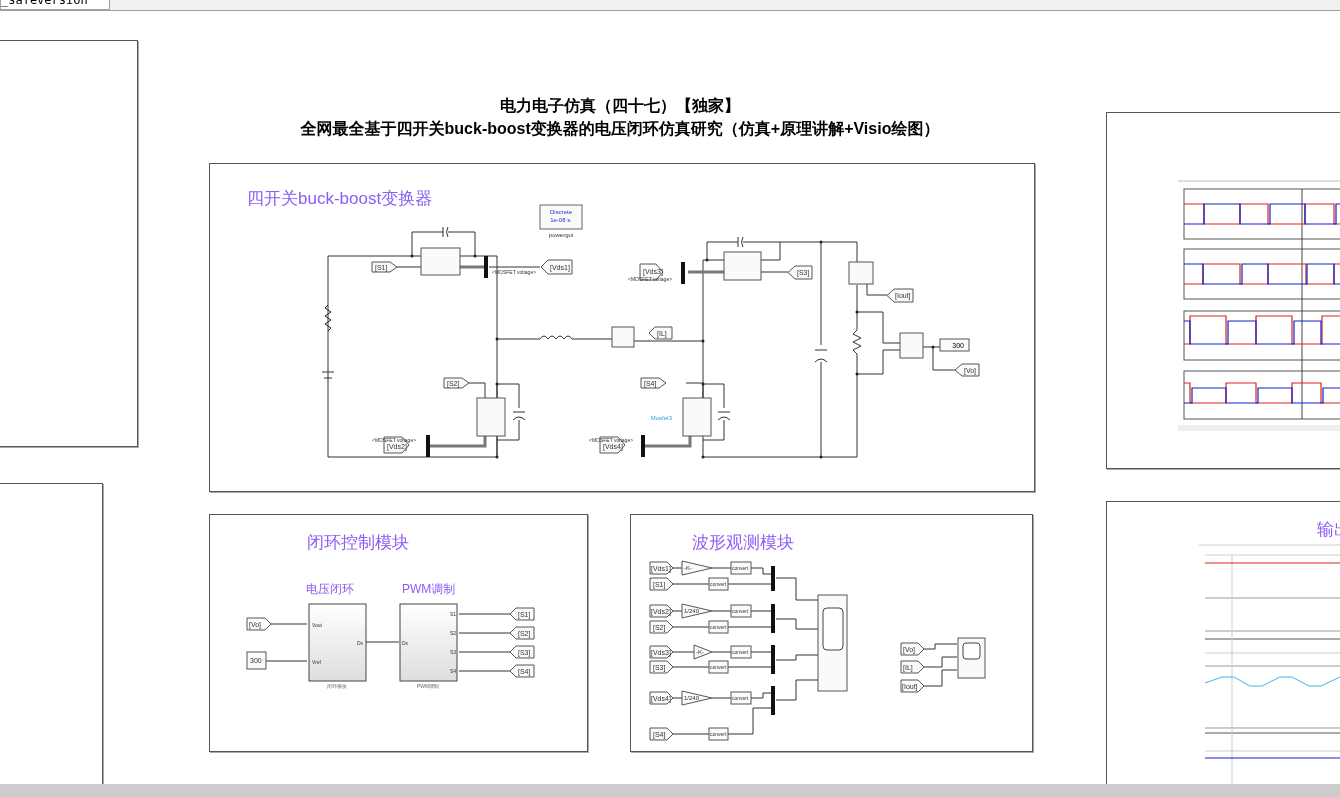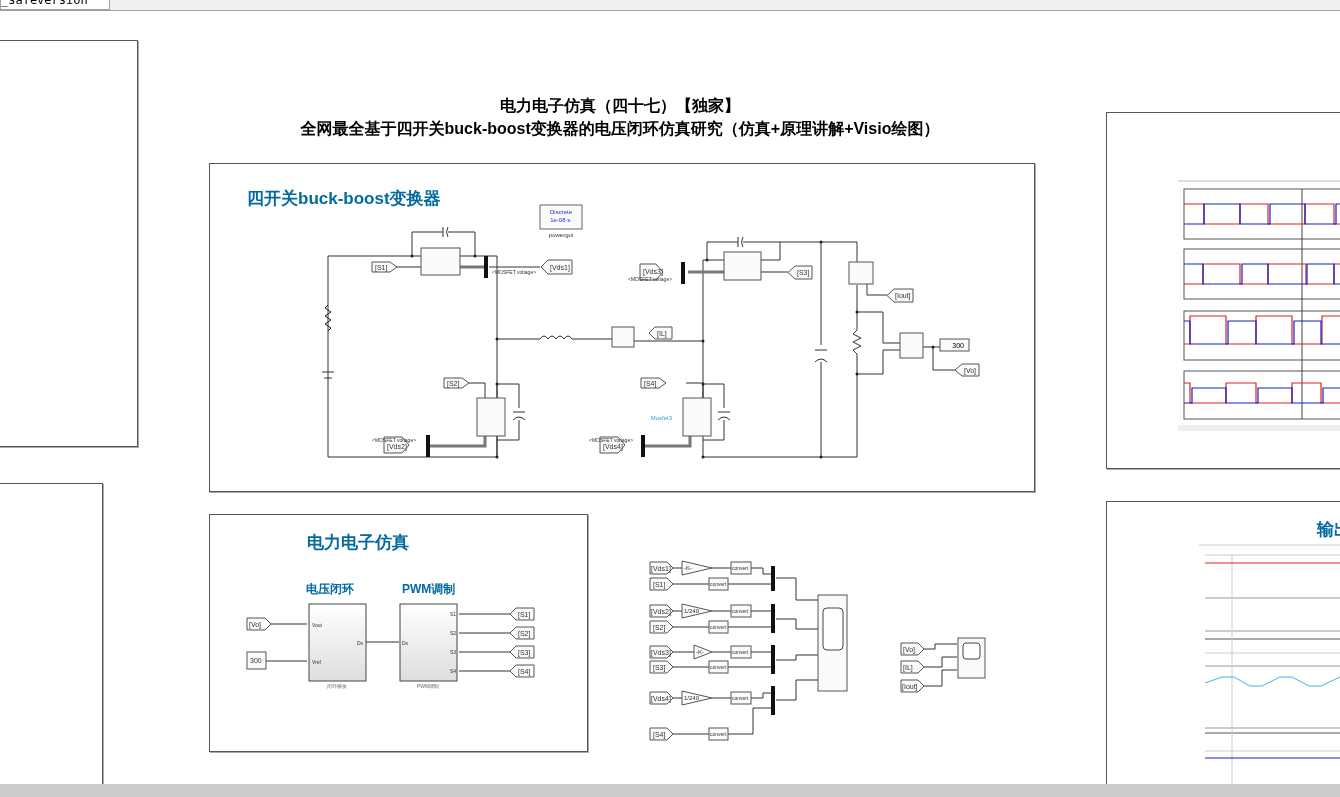--- a/index.html
+++ b/index.html
@@ -2,21 +2,21 @@
 <html><head>
 <meta charset="utf-8">
 <style>
   * { box-sizing: border-box; margin: 0; padding: 0; }
   html, body { width: 1340px; height: 797px; overflow: hidden; background: #ffffff; font-family: "Liberation Sans", "DejaVu Sans", sans-serif; }
   #root { position: relative; width: 1340px; height: 797px; background: #fff; padding-left: 44px; }
   .tabstrip { position: absolute; left: 0; top: 0; width: 1340px; height: 11px; background: #f0f0f0; border-bottom: 1px solid #a0a0a0; }
   .tab { position: absolute; left: 0; top: -6px; height: 16px; width: 110px; background: #fff; border: 1px solid #a0a0a0; border-top: none; font-family: "DejaVu Sans Mono", monospace; font-size: 12px; line-height: 12px; padding-left: 0; color: #000; overflow: hidden; white-space: nowrap; }
   .area { position: absolute; border: 1px solid #555; background: #fff; box-shadow: 1px 1px 0 #aaa; }
   .title { position: absolute; left: 0; width: 1340px; text-align: center; font-weight: bold; color: #000; }
-  .area-title { position: absolute; font-weight: bold; color: #0369a1; white-space: nowrap; }
+  .area-title { position: absolute; font-weight: normal; color: #8b5cf6; white-space: nowrap; }
   svg { position: absolute; left: 0; top: 0; }
   .svgtext { font-family: "Liberation Sans", sans-serif; }
   .statusbar { position: absolute; left: 0; top: 784px; width: 1340px; height: 13px; background: #cccccc; }
 </style>
 </head>
 <body>
 
 <div id="root">
 
   <div class="tabstrip">
@@ -194,21 +194,21 @@
         <circle cx="821" cy="242" r="1.5"></circle>
       <circle cx="857" cy="312" r="1.5"></circle>
         <circle cx="857" cy="374" r="1.5"></circle>
         <circle cx="933" cy="347" r="1.5"></circle>
       <circle cx="821" cy="457" r="1.5"></circle>
         <circle cx="707" cy="260" r="1.5"></circle>
     </g>
   </svg>
 
   <div class="area" style="left:209px;top:514px;width:379px;height:238px;">
-    <div class="area-title" style="left:97px;top:16px;font-size:17px;">电力电子仿真</div>
+    <div class="area-title" style="left:97px;top:16px;font-size:17px;">闭环控制模块</div>
     <div class="area-title" style="left:96px;top:66px;font-size:12px;text-align:center;">电压闭环</div>
     <div class="area-title" style="left:192px;top:66px;font-size:12px;">PWM调制</div>
   </div>
   <svg width="1340" height="797">
     <g stroke="#333" fill="none">
       <line x1="271" y1="624" x2="307" y2="624"></line>
       <line x1="266" y1="661" x2="307" y2="661"></line>
       <line x1="366" y1="642" x2="399" y2="642"></line>
       <line x1="459" y1="614" x2="510" y2="614"></line>
       <line x1="459" y1="633" x2="510" y2="633"></line>
@@ -256,20 +256,23 @@
           <path d="M516,646 h18 v12 h-18 l-6,-6 z" fill="#fafafa" stroke="#555"></path>
           <text x="518" y="655">[S3]</text>
         </g>
       <g>
           <path d="M516,665 h18 v12 h-18 l-6,-6 z" fill="#fafafa" stroke="#555"></path>
           <text x="518" y="674">[S4]</text>
         </g>
     </g>
   </svg>
 
+  <div class="area" style="left:630px;top:514px;width:403px;height:238px;">
+    <div class="area-title" style="left:61px;top:16px;font-size:17px;">波形观测模块</div>
+  </div>
   <svg width="1340" height="797">
     <g stroke="#333" fill="none">
 
       <line x1="672" y1="568" x2="682" y2="568"></line>
         <line x1="712" y1="568" x2="731" y2="568"></line>
       <polyline points="751,568 763,568 763,574 771,574"></polyline>
       <line x1="672" y1="584" x2="709" y2="584"></line>
         <line x1="728" y1="584" x2="771" y2="584"></line>
       <polyline points="776,578 796,578 796,600 818,600"></polyline>
 

